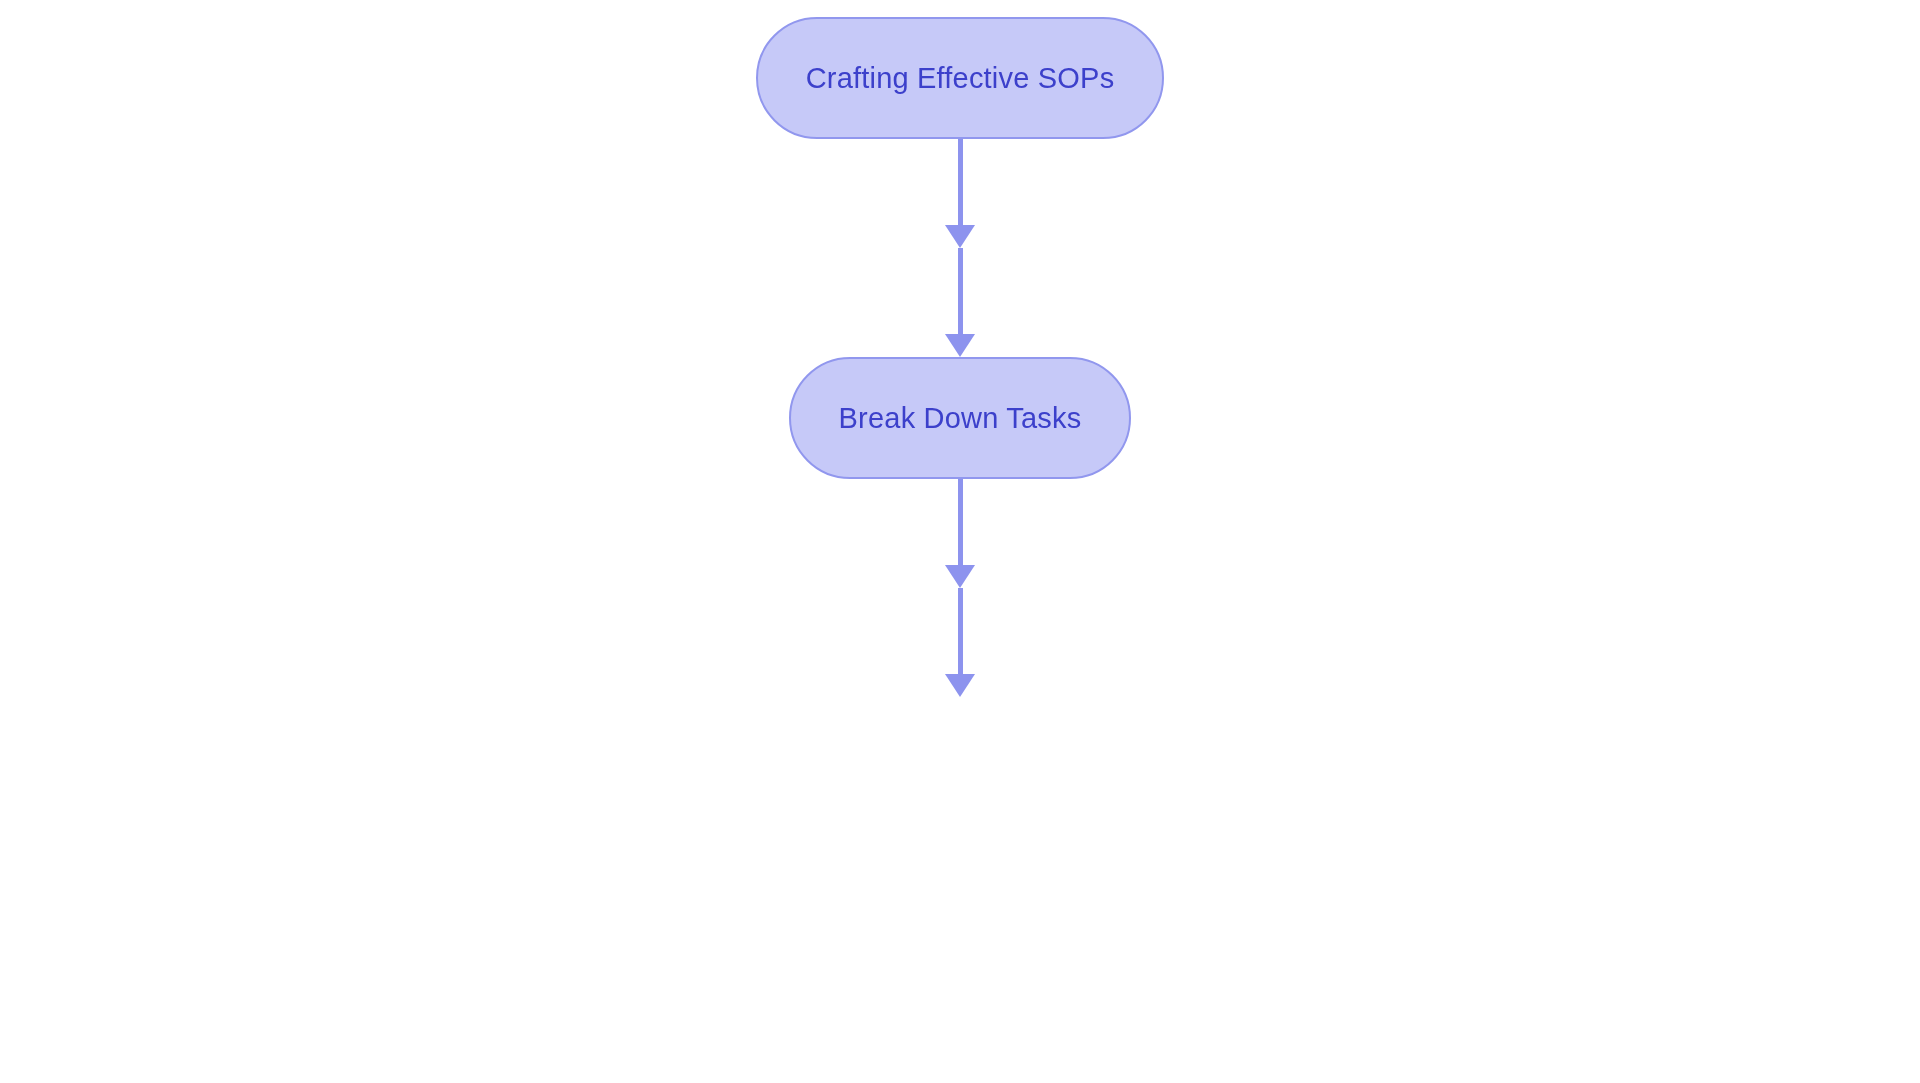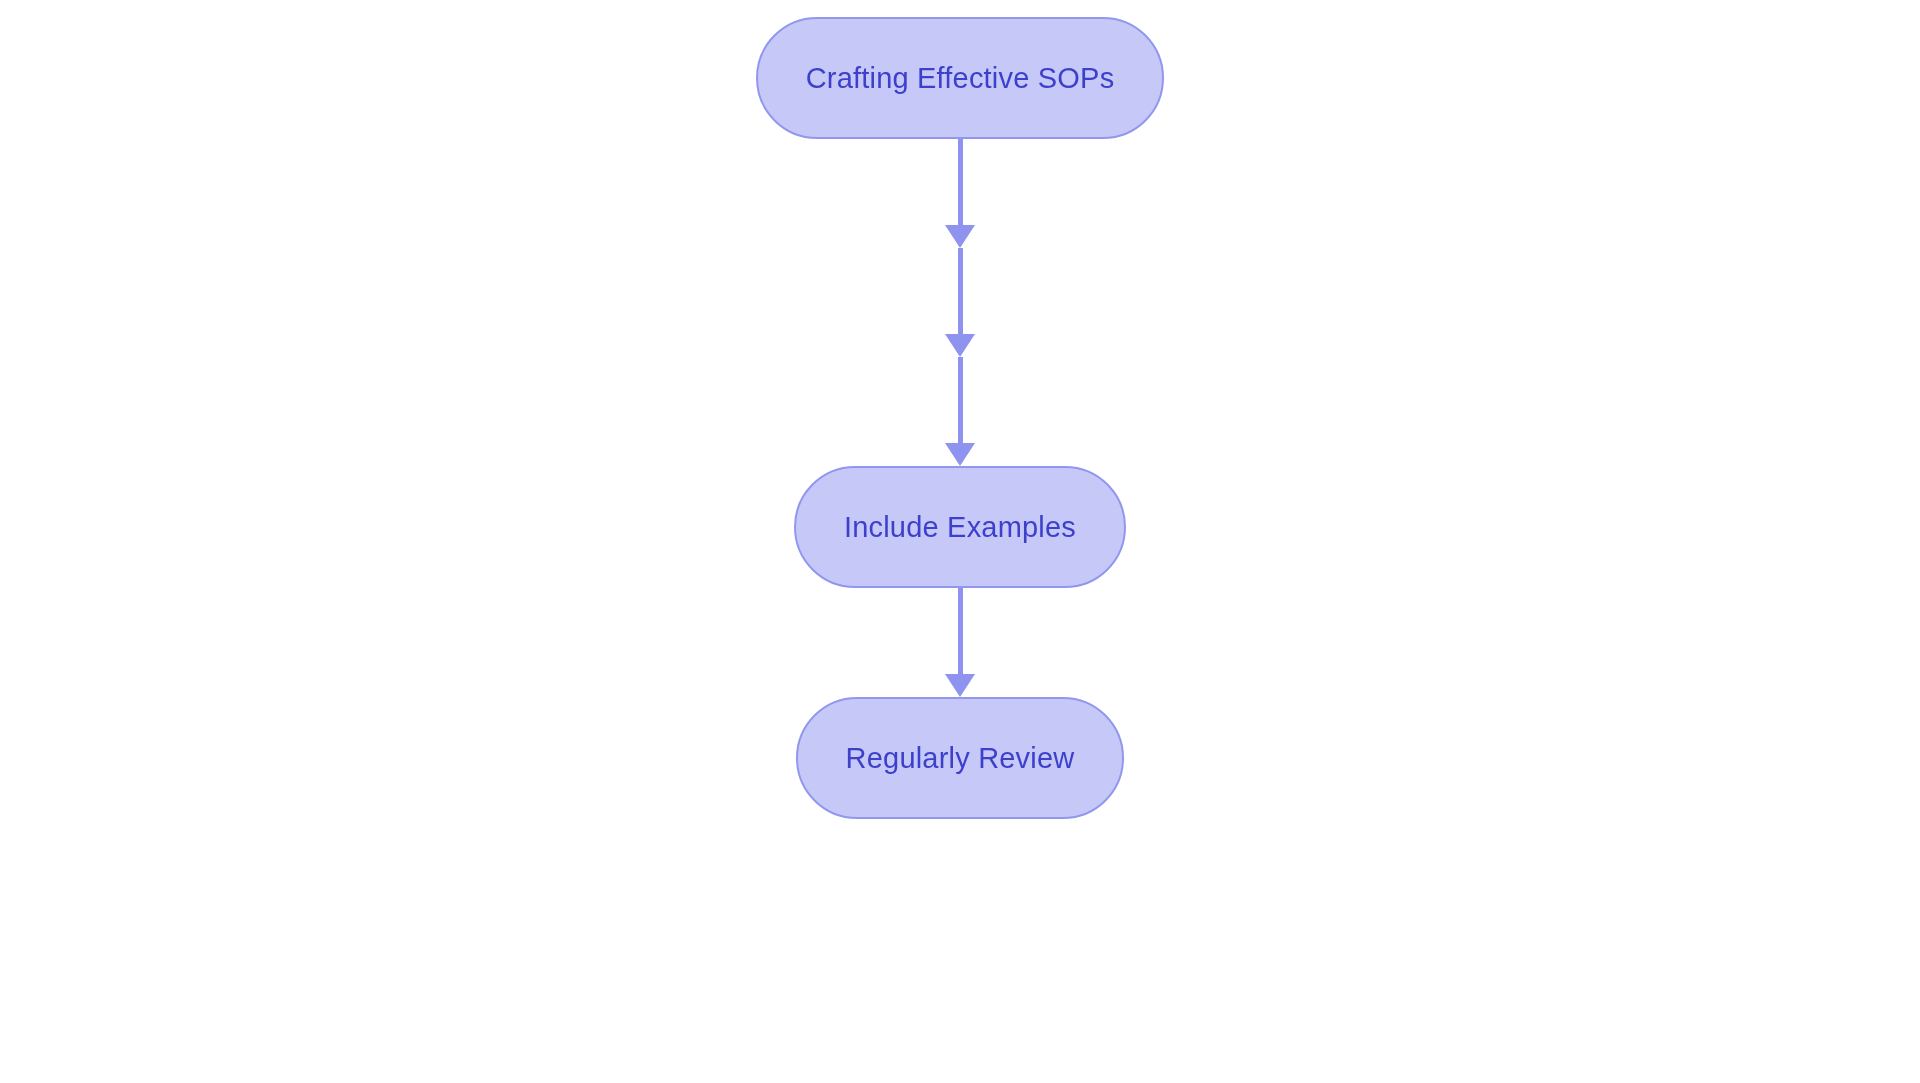--- a/index.html
+++ b/index.html
@@ -80,33 +80,30 @@
       <div class="shaft"></div>
       <div class="head"></div>
     </div>
 
 
     <div class="arrow">
       <div class="shaft"></div>
       <div class="head"></div>
     </div>
 
-
-    <div class="arrow">
-      <div class="shaft"></div>
-      <div class="head"></div>
-    </div>
-
     <div class="node">
-      <span>Include Examples</span>
+      <span>Break Down Tasks</span>
     </div>
 
     <div class="arrow">
       <div class="shaft"></div>
       <div class="head"></div>
     </div>
 
-    <div class="node">
-      <span>Regularly Review</span>
+
+    <div class="arrow">
+      <div class="shaft"></div>
+      <div class="head"></div>
     </div>
+
 
   </div>
 </div>
 
 </body></html>

